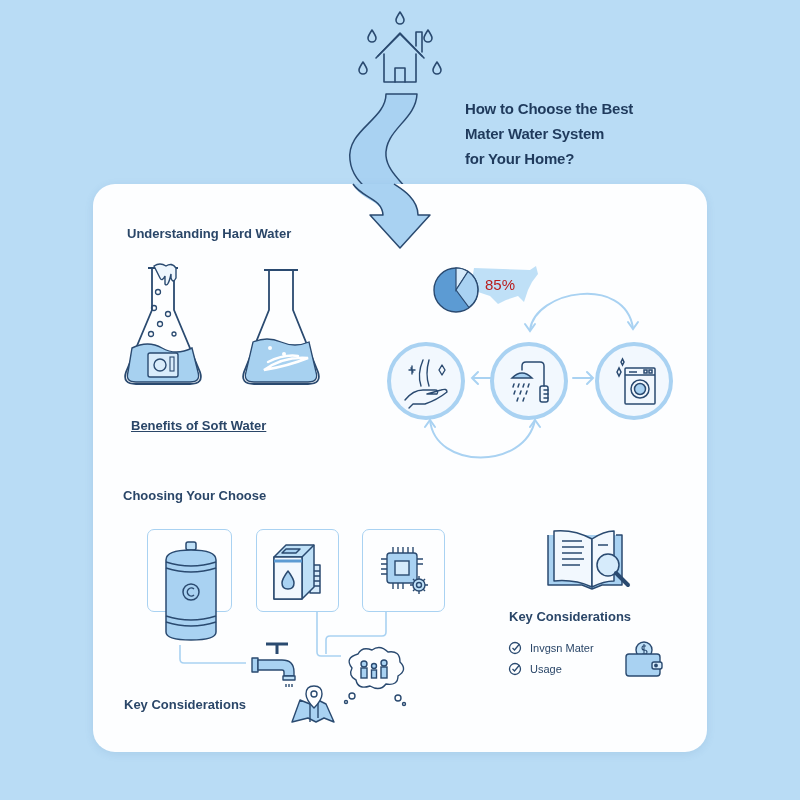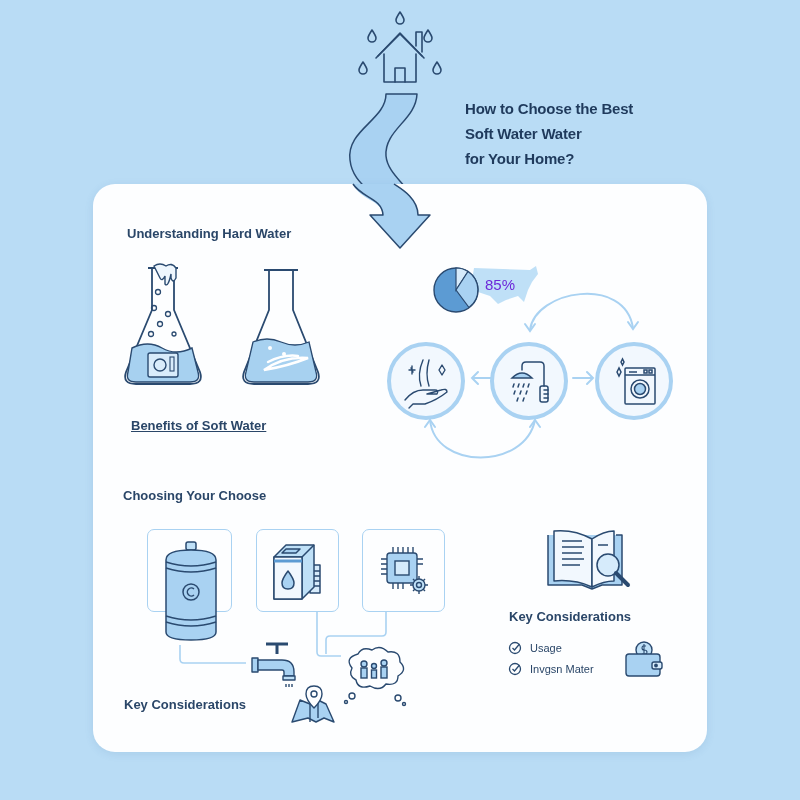--- a/index.html
+++ b/index.html
@@ -33,21 +33,21 @@
     <path d="M45 78 V64 h10 V78"></path>
   </g>
 </svg>
 
 <svg style="left:340px;top:80px;" width="120" height="180" viewBox="0 0 120 180">
   <path d="M46 14 C46 40, 6 50, 10 80 C13 108, 42 112, 43 135 L30 135 L60 168 L90 135 L78 135 C78 110, 48 98, 46 76 C44 50, 76 40, 77 14 Z" fill="#a9d2f2" stroke="#2a4a70" stroke-width="1.5" stroke-linejoin="round"></path>
 </svg>
 
 <div class="abs title">
   <span>How to Choose the Best</span>
-  <span>Soft Water Water</span>
+  <span>Mater Water System</span>
   <span>for Your Home?</span>
 </div>
 
 <div class="card"></div>
 
 <svg style="left:340px;top:80px;" width="120" height="180" viewBox="0 0 120 180">
   <path d="M13 104 C20 120, 42 120, 43 135 L30 135 L60 168 L90 135 L78 135 C78 118, 62 108, 54 104 Z" fill="#a9d2f2" stroke="none"></path>
   <path d="M13 104 C22 118, 42 118, 43 135 L30 135 L60 168 L90 135 L78 135 C78 118, 60 108, 54 104" fill="none" stroke="#2a4a70" stroke-width="1.5" stroke-linejoin="round"></path>
 </svg>
 
@@ -81,21 +81,21 @@
 <div class="abs label" style="left:131px;top:418px;text-decoration:underline;">Benefits of Soft Water</div>
 
 <svg style="left:470px;top:262px;" width="70" height="48" viewBox="0 0 70 48">
   <path d="M4 6 L60 8 L66 4 L68 12 L62 20 L58 28 L54 40 L48 34 L36 38 L28 42 L20 34 L8 30 L2 18 Z" fill="#bfe0f7"></path>
 </svg>
 <svg style="left:428px;top:262px;" width="56" height="56" viewBox="0 0 56 56">
   <circle cx="28" cy="28" r="22" fill="#5c9bd3" stroke="#2a4a70" stroke-width="1.4"></circle>
   <path d="M28 28 L28 6 A22 22 0 0 1 40 9.5 Z" fill="#d6ebfb" stroke="#2a4a70" stroke-width="1.2"></path>
   <path d="M28 28 L40 9.5 A22 22 0 0 1 41 45.5 Z" fill="#a9d2f2" stroke="#2a4a70" stroke-width="1.2"></path>
 </svg>
-<div class="abs" style="left:485px;top:276px;font-size:15px;color:#6d28d9;">85%</div>
+<div class="abs" style="left:485px;top:276px;font-size:15px;color:#b91c1c;">85%</div>
 
 <svg style="left:385px;top:280px;" width="300" height="190" viewBox="0 0 300 190">
   <g fill="none" stroke="#a9d2f2" stroke-width="2" stroke-linecap="round">
     <path d="M145 50 C150 10, 240 -5, 248 48"></path>
     <path d="M140 44 l5 7 l5 -7 M243 42 l5 7 l5 -7"></path>
     <path d="M45 140 C50 190, 140 190, 150 140"></path>
     <path d="M40 147 l5 -7 l5 7 M145 147 l5 -7 l5 7"></path>
     <path d="M87 98 h20 M93 92 l-6 6 l6 6"></path>
     <path d="M188 98 h20 M202 92 l6 6 l-6 6"></path>
   </g>
@@ -234,28 +234,28 @@
 </svg>
 
 <div class="abs label" style="left:509px;top:609px;">Key Considerations</div>
 
 <div class="abs checklist">
   <div class="check-row">
     <svg class="ic" style="position:static" viewBox="0 0 14 14">
         <circle cx="7" cy="7" r="5.5" fill="none" stroke="#2a4a70" stroke-width="1.3"></circle>
         <path d="M4.5 7 l2 2 l5 -6" fill="none" stroke="#2a4a70" stroke-width="1.3"></path>
       </svg>
-    <span class="small">Usage</span>
+    <span class="small">Invgsn Mater</span>
   </div>
   <div class="check-row">
     <svg class="ic" style="position:static" viewBox="0 0 14 14">
         <circle cx="7" cy="7" r="5.5" fill="none" stroke="#2a4a70" stroke-width="1.3"></circle>
         <path d="M4.5 7 l2 2 l5 -6" fill="none" stroke="#2a4a70" stroke-width="1.3"></path>
       </svg>
-    <span class="small">Invgsn Mater</span>
+    <span class="small">Usage</span>
   </div>
 </div>
 
 <svg style="left:624px;top:640px;" width="42" height="38" viewBox="0 0 42 38">
   <g stroke="#2a4a70" stroke-width="1.4">
     <circle cx="20" cy="10" r="8" fill="#bfe0f7"></circle>
     <path d="M22 6 q-4 -1 -4 2 q0 2 2 2 q3 0 3 2 q0 3 -5 2 M20 4 v12" fill="none" stroke-width="1.1"></path>
     <rect x="2" y="14" width="34" height="22" rx="3" fill="#a9d2f2"></rect>
     <rect x="28" y="22" width="10" height="7" rx="2" fill="#d6ebfb"></rect>
     <circle cx="32" cy="25.5" r="1.2" fill="#2a4a70"></circle>

